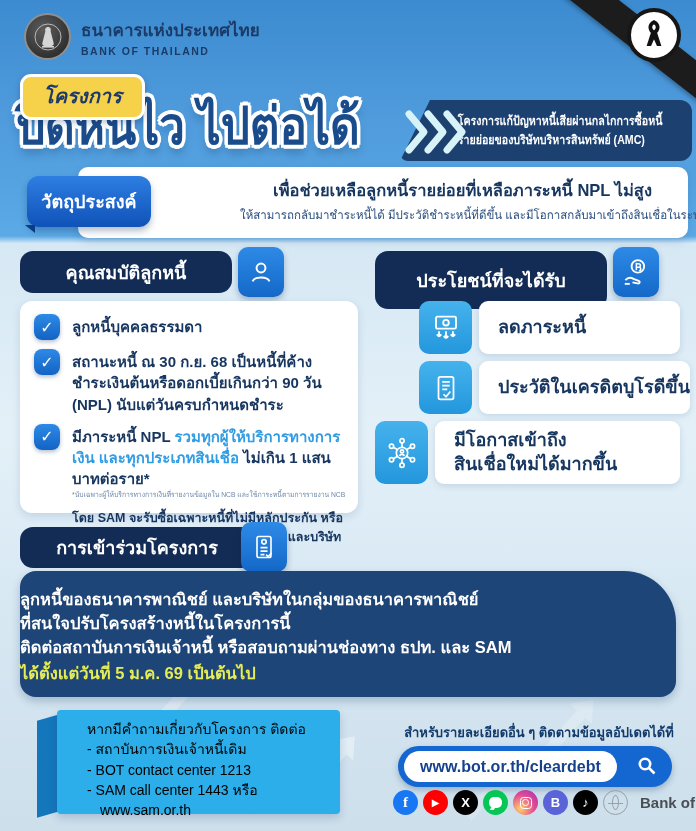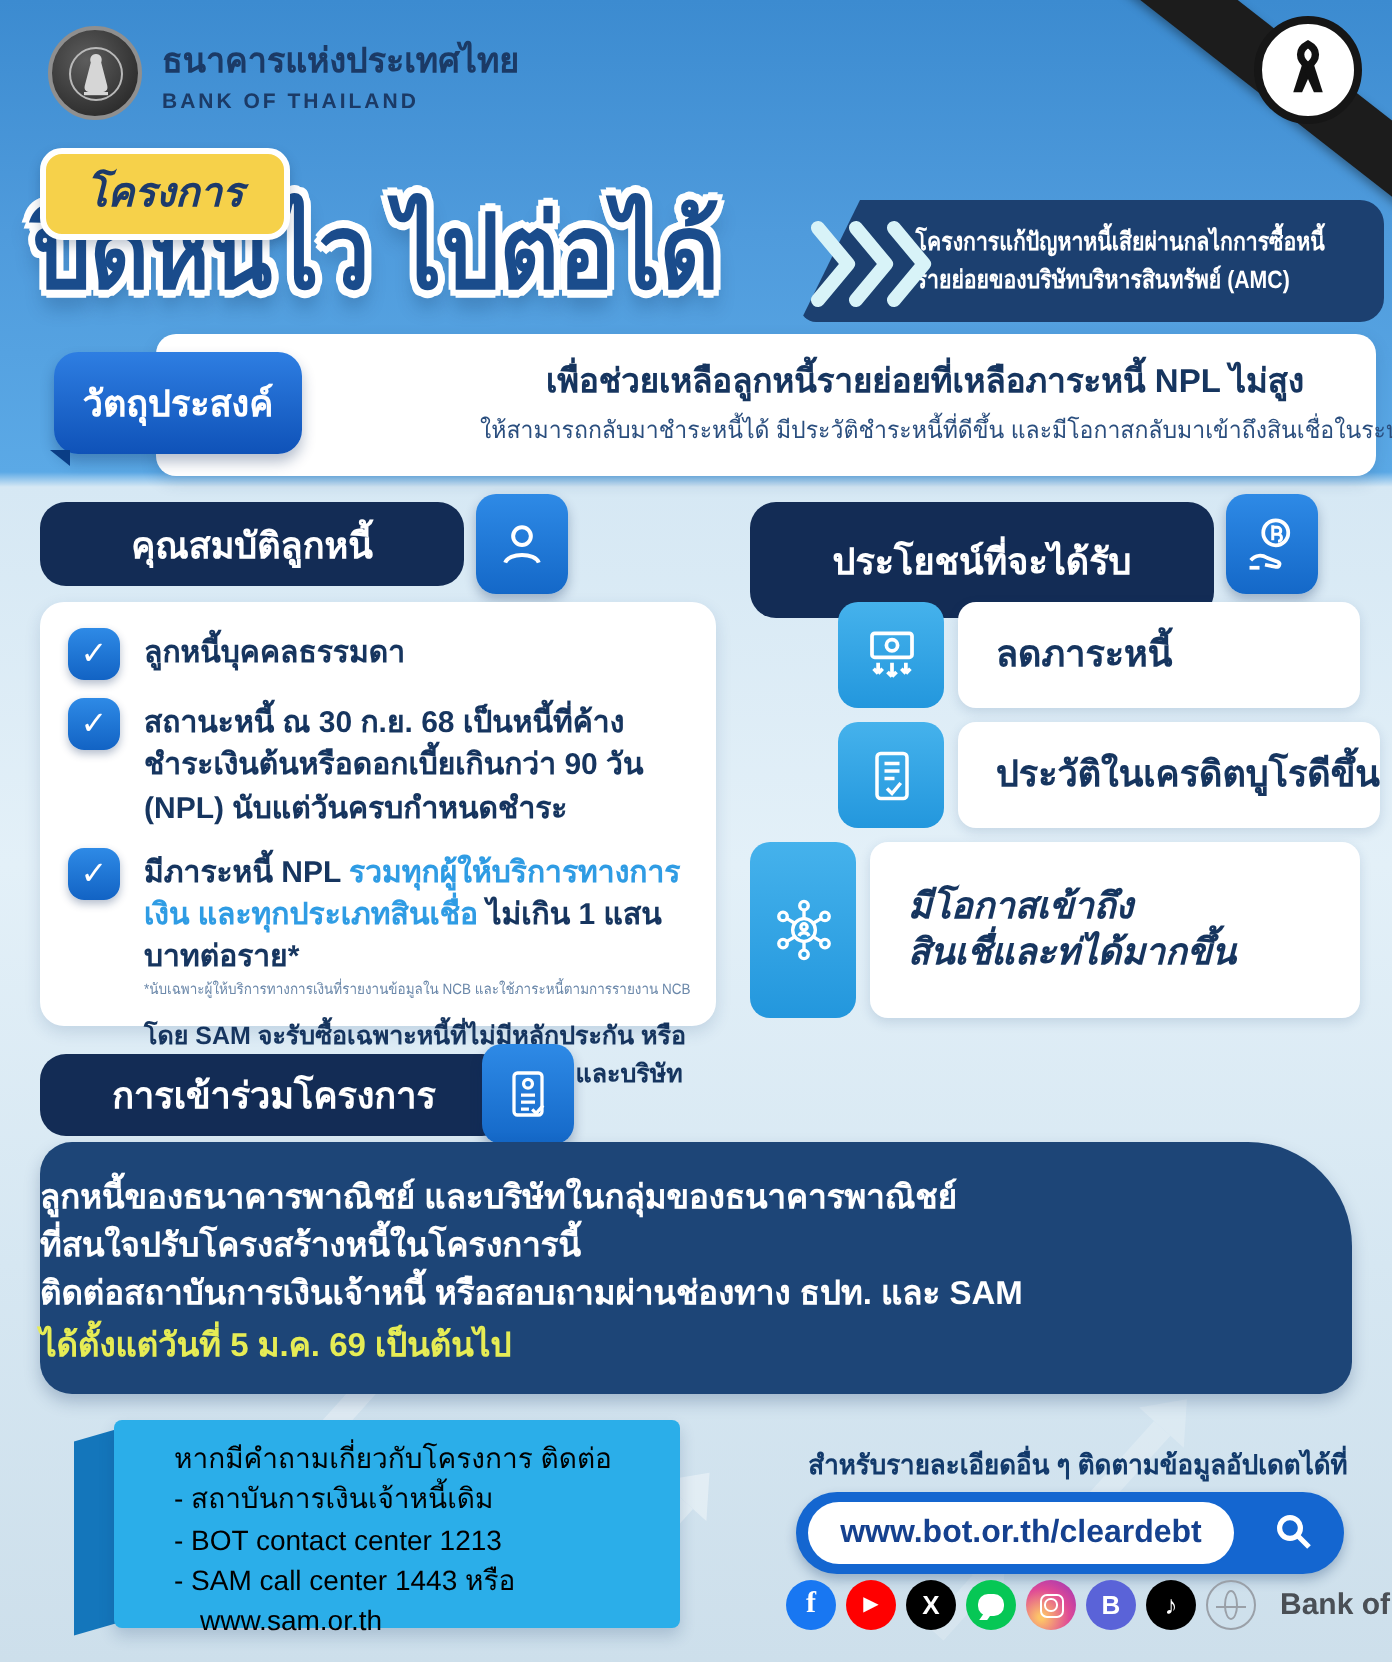--- a/index.html
+++ b/index.html
@@ -48,21 +48,21 @@
   .q-text{ font-size:15px; font-weight:bold; color:#16355f; line-height:1.42; padding-top:2px; }
   .q-hl{ color:#2f9ce4; }
   .q-footnote{ margin-left:38px; font-size:7.5px; color:#6b88aa; white-space:nowrap; transform:scaleX(.9); transform-origin:left; margin-top:-4px; }
   .q-note{ margin-left:38px; margin-top:9px; font-size:12.5px; font-weight:bold; color:#16355f; line-height:1.5; }
   
   .benefits{ left:375px; top:301px; width:305px; z-index:2; display:flex; flex-direction:column; gap:7px; }
   .b-row{ display:flex; gap:7px; }
   .b-tile{ flex:0 0 53px; background:linear-gradient(180deg,#45b2ec,#2397dd); border-radius:10px; display:flex; align-items:center; justify-content:center; }
   .b-card{ flex:1; background:#fff; border-radius:9px; display:flex; flex-direction:column; justify-content:center; padding-left:19px; box-shadow:0 2px 6px rgba(30,70,120,.15); }
   .b-card span{ font-size:18px; font-weight:bold; color:#16355f; white-space:nowrap; line-height:1.3; }
-  .h52{ height:53px;padding-left:44px; } .h72{ height:88px;font-style:italic; }
+  .h52{ height:53px;padding-left:44px; } .h72{ height:63px; }
   
   .part-box{ left:20px; top:571px; width:656px; height:126px; background:#1d4577; border-radius:16px 52px 16px 16px; z-index:2; text-align:left; padding-top:17px; box-shadow:0 4px 8px rgba(20,50,100,.25); }
   .part-box div{ color:#fff; font-size:16.5px; font-weight:bold; line-height:1.45; white-space:nowrap; }
   .part-box .hl{ color:#e6ec55; margin-top:2px; }
   
   .contact-fold{ left:37px; top:717px; width:26px; height:97px; background:#1476bb; transform:skewY(-16deg); z-index:1; }
   .contact-box{ left:57px; top:710px; width:283px; height:104px; background:#2baee9; border-radius:4px; z-index:2; padding:9px 0 0 30px; box-shadow:0 4px 8px rgba(20,60,110,.2); }
   .contact-box div{ font-size:14px; font-weight:normal; color:#000000; line-height:1.45; white-space:nowrap; }
   .contact-box .indent{ padding-left:13px; }
   
@@ -242,21 +242,21 @@
             <circle cx="19.4" cy="7.2" r="1.5"></circle>
             <circle cx="19.4" cy="16.8" r="1.5"></circle>
           <circle cx="12" cy="20.6" r="1.5"></circle>
             <circle cx="4.6" cy="16.8" r="1.5"></circle>
             <circle cx="4.6" cy="7.2" r="1.5"></circle>
           <path d="M12 4.9 v3.1 M18.1 7.9 l-2.7 1.6 M18.1 16.1 l-2.7-1.6 M12 19.1 v-3.1 M5.9 16.1 l2.7-1.6 M5.9 7.9 l2.7 1.6"></path>
         </svg>
       </div>
       <div class="b-card">
         <span>มีโอกาสเข้าถึง</span>
-        <span>สินเชื่และท่ได้มากขึ้น</span>
+        <span>สินเชื่อใหม่ได้มากขึ้น</span>
       </div>
     </div>
   </div>
 
   <div class="z sec-pill" style="left:20px; top:527px; width:234px; height:41px;">
     <span>การเข้าร่วมโครงการ</span>
   </div>
   <div class="z icon-tile" style="left:241px; top:522px; width:46px; height:50px;">
     <svg width="28" height="28" viewBox="0 0 24 24" fill="none" stroke="#fff" stroke-width="1.4">
       <rect x="6" y="3" width="12" height="18" rx="1.5"></rect>

